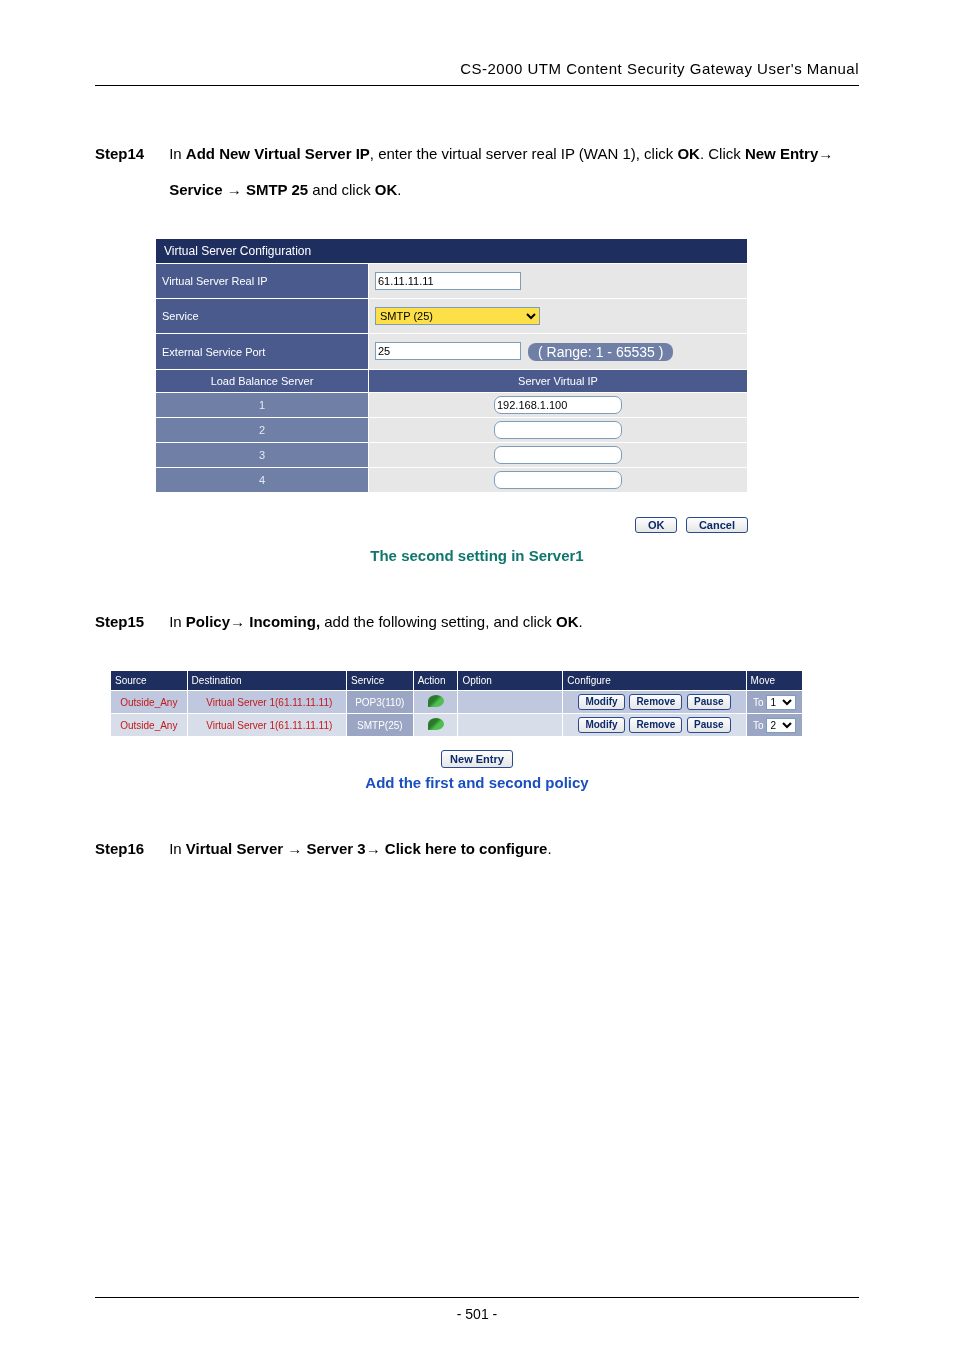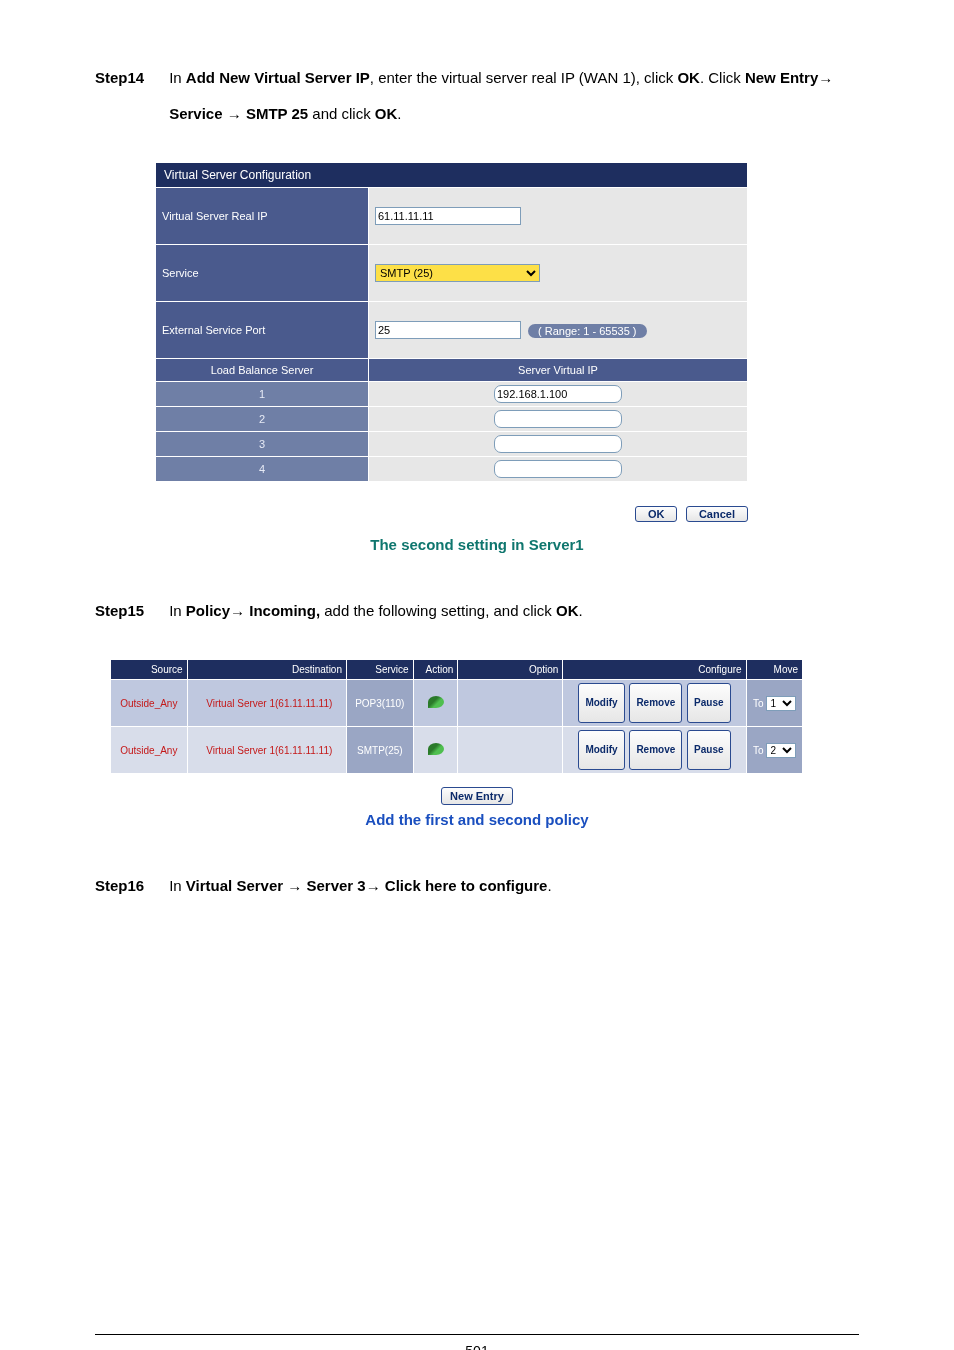--- a/index.html
+++ b/index.html
@@ -58,21 +58,21 @@
   .vsc .label-cell {
     background: #4a5a8d;
     color: #fff;
     padding: 5px 6px;
     border: 1px solid #fff;
     width: 200px;
     margin-top: 44px;
   }
   .vsc .value-cell {
     background: #e7e7e7;
-    padding: 19px 6px;
+    padding: 8px 6px;
     border: 1px solid #fff;
   }
   .vsc input[type=text] {
     font-size: 11px;
     padding: 1px 2px;
     border: 1px solid #7e9db9;
     height: 14px;
   }
   .vsc select {
     font-size: 11px;
@@ -80,21 +80,21 @@
     width: 165px;
     height: 18px;
     background: #fde047;
   }
   .vsc .range {
     display: inline-block;
     background: #6f7fa6;
     color: #fff;
     border-radius: 8px;
     padding: 1px 10px;
-    font-size: 11px;
+    font-size: 14px;
     margin-left: 4px;
     vertical-align: middle;
   }
   .vsc .lb-head {
     background: #4a5a8d;
     color: #fff;
     text-align: center;
     padding: 5px 6px;
     border: 1px solid #fff;
   }
@@ -146,42 +146,42 @@
     border-collapse: collapse;
     font-size: 10px;
     width: 693px;
   }
   .pol th {
     background: #1e2e5f;
     color: #fff;
     font-weight: normal;
     border: 1px solid #fff;
     padding: 4px 4px;
-    text-align: right;
+    text-align: left;
   }
   .pol td {
     border: 1px solid #fff;
     text-align: center;
     padding: 3px 3px;
   }
   .pol .r1 td { background: #bfc8df; }
   .pol .r2 td { background: #d8ddea; }
   .pol .src { color: #c41919; width: 70px; }
   .pol .dst { color: #c41919; width: 150px; padding-left: 8px; }
   .pol .svc { background: #9aa6c4 !important; color: #fff !important; width: 60px; }
   .pol .act { width: 38px; }
   .pol .opt { width: 100px; }
   .pol .cfg { width: 180px; }
   .pol .mv  { width: 50px; background:#9aa6c4 !important; color:#fff !important; }
   .chip {
     display: inline-block;
     font-size: 10px;
     font-weight: bold;
     color: #0b2a6a;
-    padding: 12px 6px;
+    padding: 0 6px;
     border: 1px solid #2a4a90;
     background: linear-gradient(#fdfdfd,#e6e6e6);
     border-radius: 3px;
     margin: 0 1px;
     cursor: pointer;
     line-height: 14px;
   }
   .act-icon {
     display:inline-block; width:16px; height:12px;
     background: linear-gradient(135deg,#2a7a2a 40%,#4fbf4f 60%);
@@ -203,20 +203,21 @@
     text-align: center;
     font-size: 14px;
     padding-top: 8px;
     margin-top: 430px;
   }
 </style>
 </head>
 <body>
 <div class="page">
 
+  <div class="hdr">CS-2000 UTM Content Security Gateway User's Manual</div>
 
   <div class="step-block">
     <span class="step-label">Step14</span>
     <span class="step-body">
       <span>In </span><b>Add New Virtual Server IP</b><span>, enter the virtual server real IP (WAN 1), click </span><b>OK</b><span>. Click </span><b>New Entry</b><b class="arrow">→</b><b> Service </b><b class="arrow">→</b><b> SMTP 25</b><span> and click </span><b>OK</b><span>.</span>
     </span>
   </div>
 
   <table class="vsc">
     <tbody>

